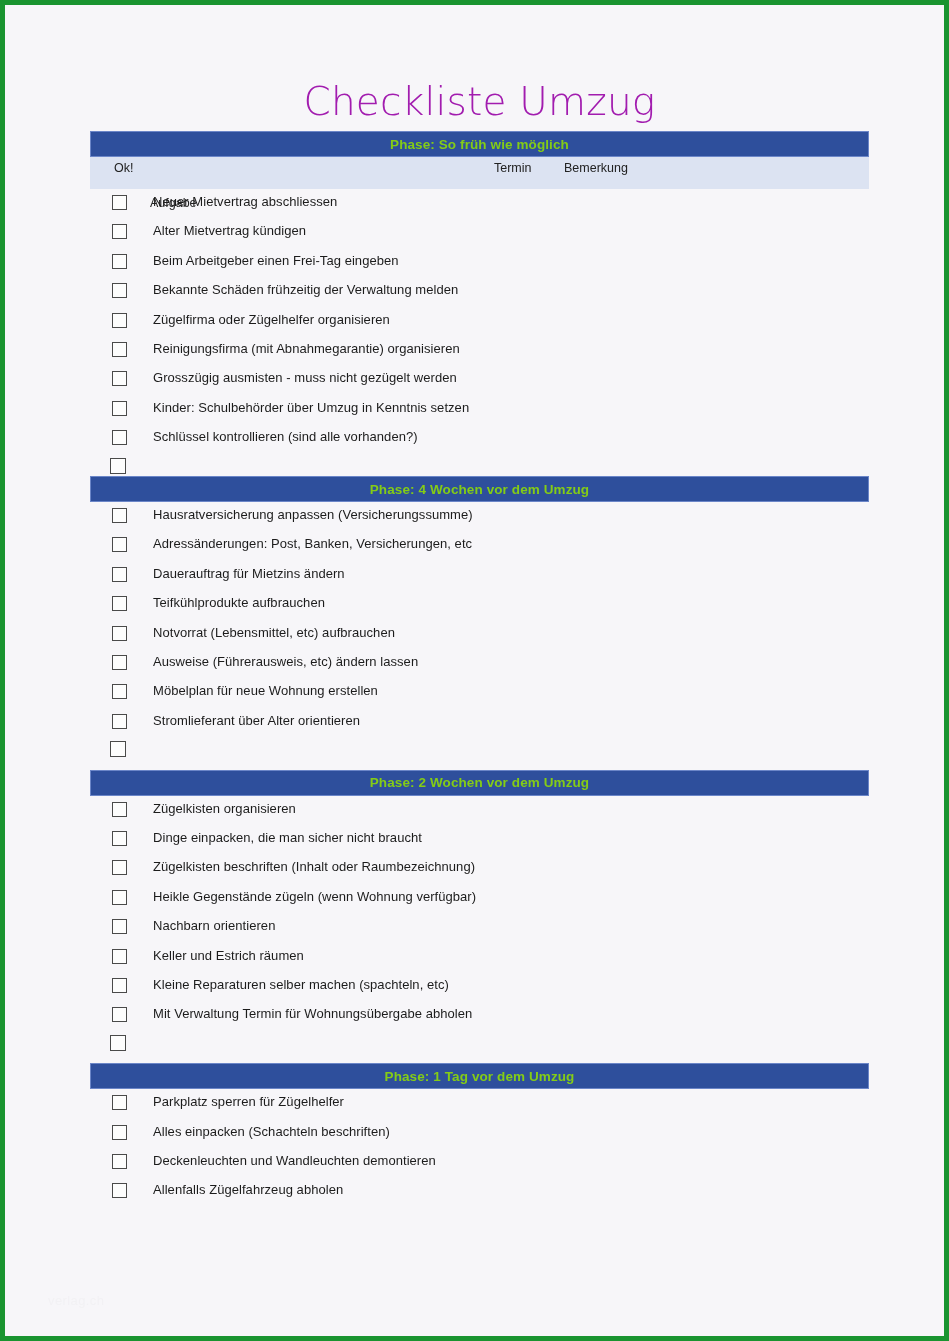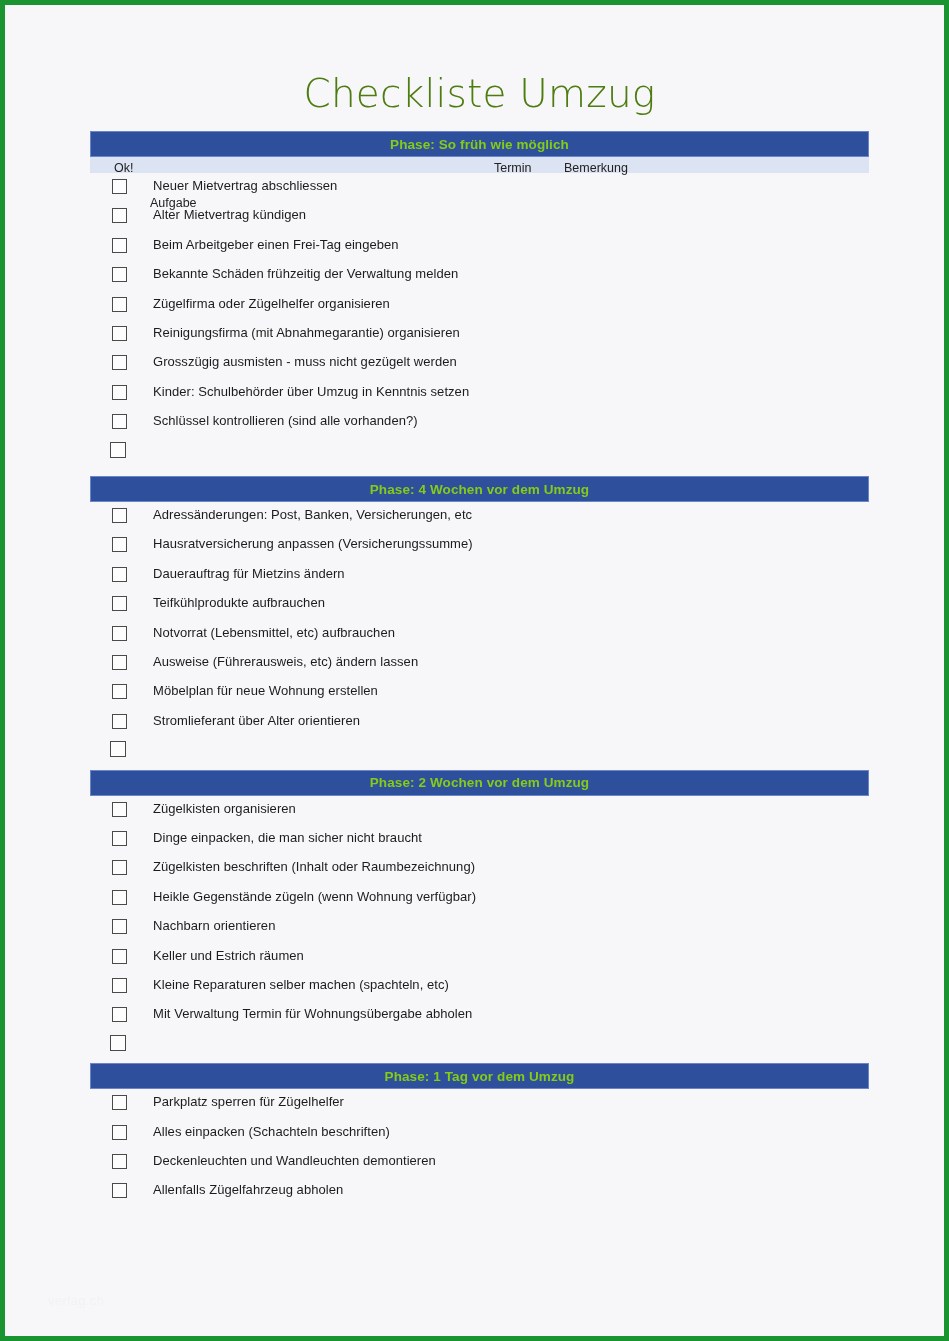--- a/index.html
+++ b/index.html
@@ -26,26 +26,26 @@
     position: absolute;
     left: 5px;
     top: 5px;
     right: 5px;
     bottom: 5px;
     background: #f7f6f9;
   }
   #doc-title {
     position: absolute;
     left: 0;
-    top: 61px;
+    top: 69px;
     width: 939px;
     text-align: center;
     font-size: 39px;
     font-weight: 300;
-    color: #4d7c0f;
+    color: #a21caf;
     letter-spacing: 0.2px;
     font-family: "DejaVu Sans", sans-serif;
   }
   .section {
     position: absolute;
     left: 80px;
     width: 779px;
   }
   .phase-bar {
     position: relative;
@@ -56,21 +56,21 @@
     color: #84cc16;
     font-size: 13.5px;
     font-weight: bold;
     display: flex;
     align-items: center;
     justify-content: center;
     letter-spacing: 0.1px;
   }
   .col-head {
     position: relative;
-    height: 16px;
+    height: 32px;
     background: #dce3f2;
     box-sizing: border-box;
   }
   .col-head span {
     position: absolute;
     top: 4px;
     font-size: 12.5px;
     color: #222222;
     white-space: nowrap;
   }
@@ -179,25 +179,25 @@
             </div>
           </div>
         </div>
         <div class="section" style="top: 466px;">
           <div class="phase-bar">
             <span>Phase: 4 Wochen vor dem Umzug</span>
           </div>
           <div class="rows">
             <div class="row">
               <div class="cbox"></div>
+              <div class="task">Hausratversicherung anpassen (Versicherungssumme)</div>
+            </div>
+            <div class="row">
+              <div class="cbox"></div>
               <div class="task">Adressänderungen: Post, Banken, Versicherungen, etc</div>
-            </div>
-            <div class="row">
-              <div class="cbox"></div>
-              <div class="task">Hausratversicherung anpassen (Versicherungssumme)</div>
             </div>
             <div class="row">
               <div class="cbox"></div>
               <div class="task">Dauerauftrag für Mietzins ändern</div>
             </div>
             <div class="row">
               <div class="cbox"></div>
               <div class="task">Teifkühlprodukte aufbrauchen</div>
             </div>
             <div class="row">

